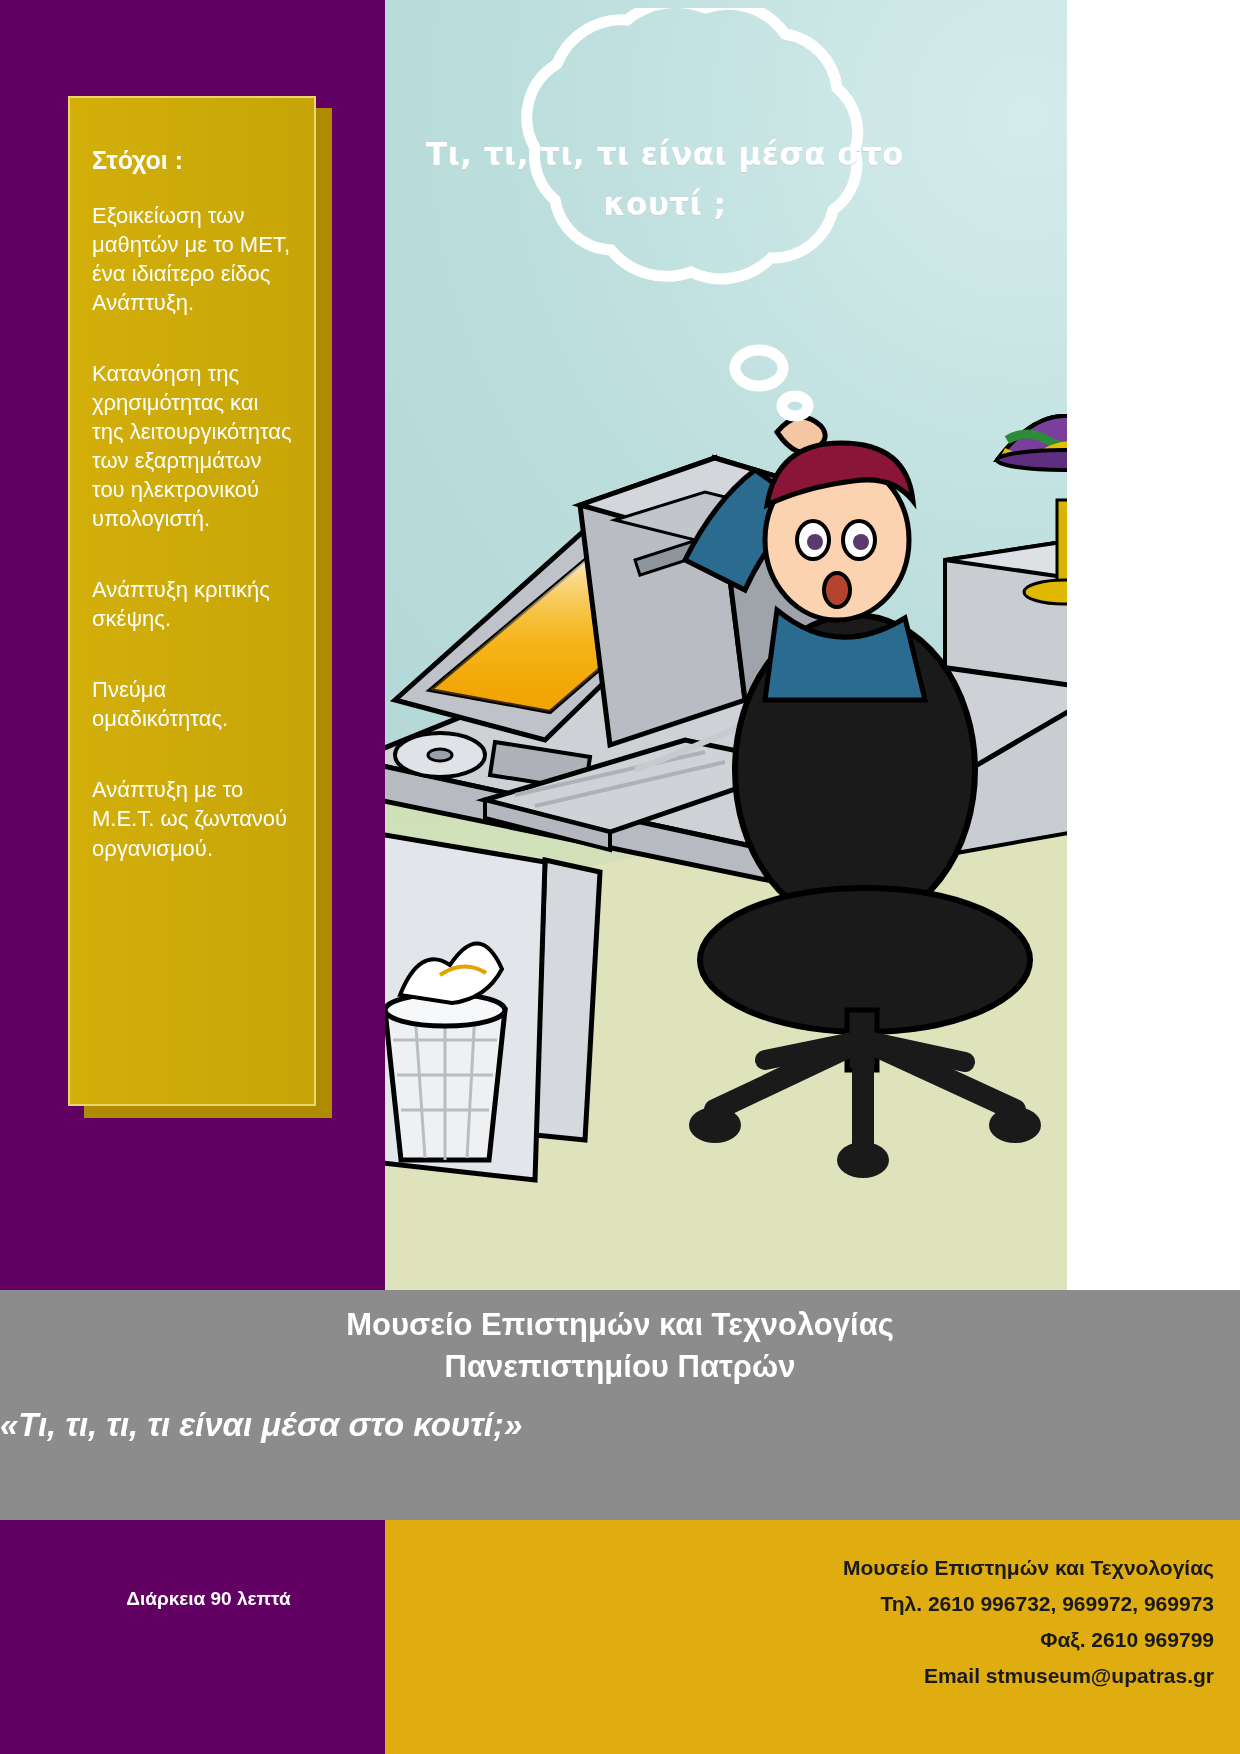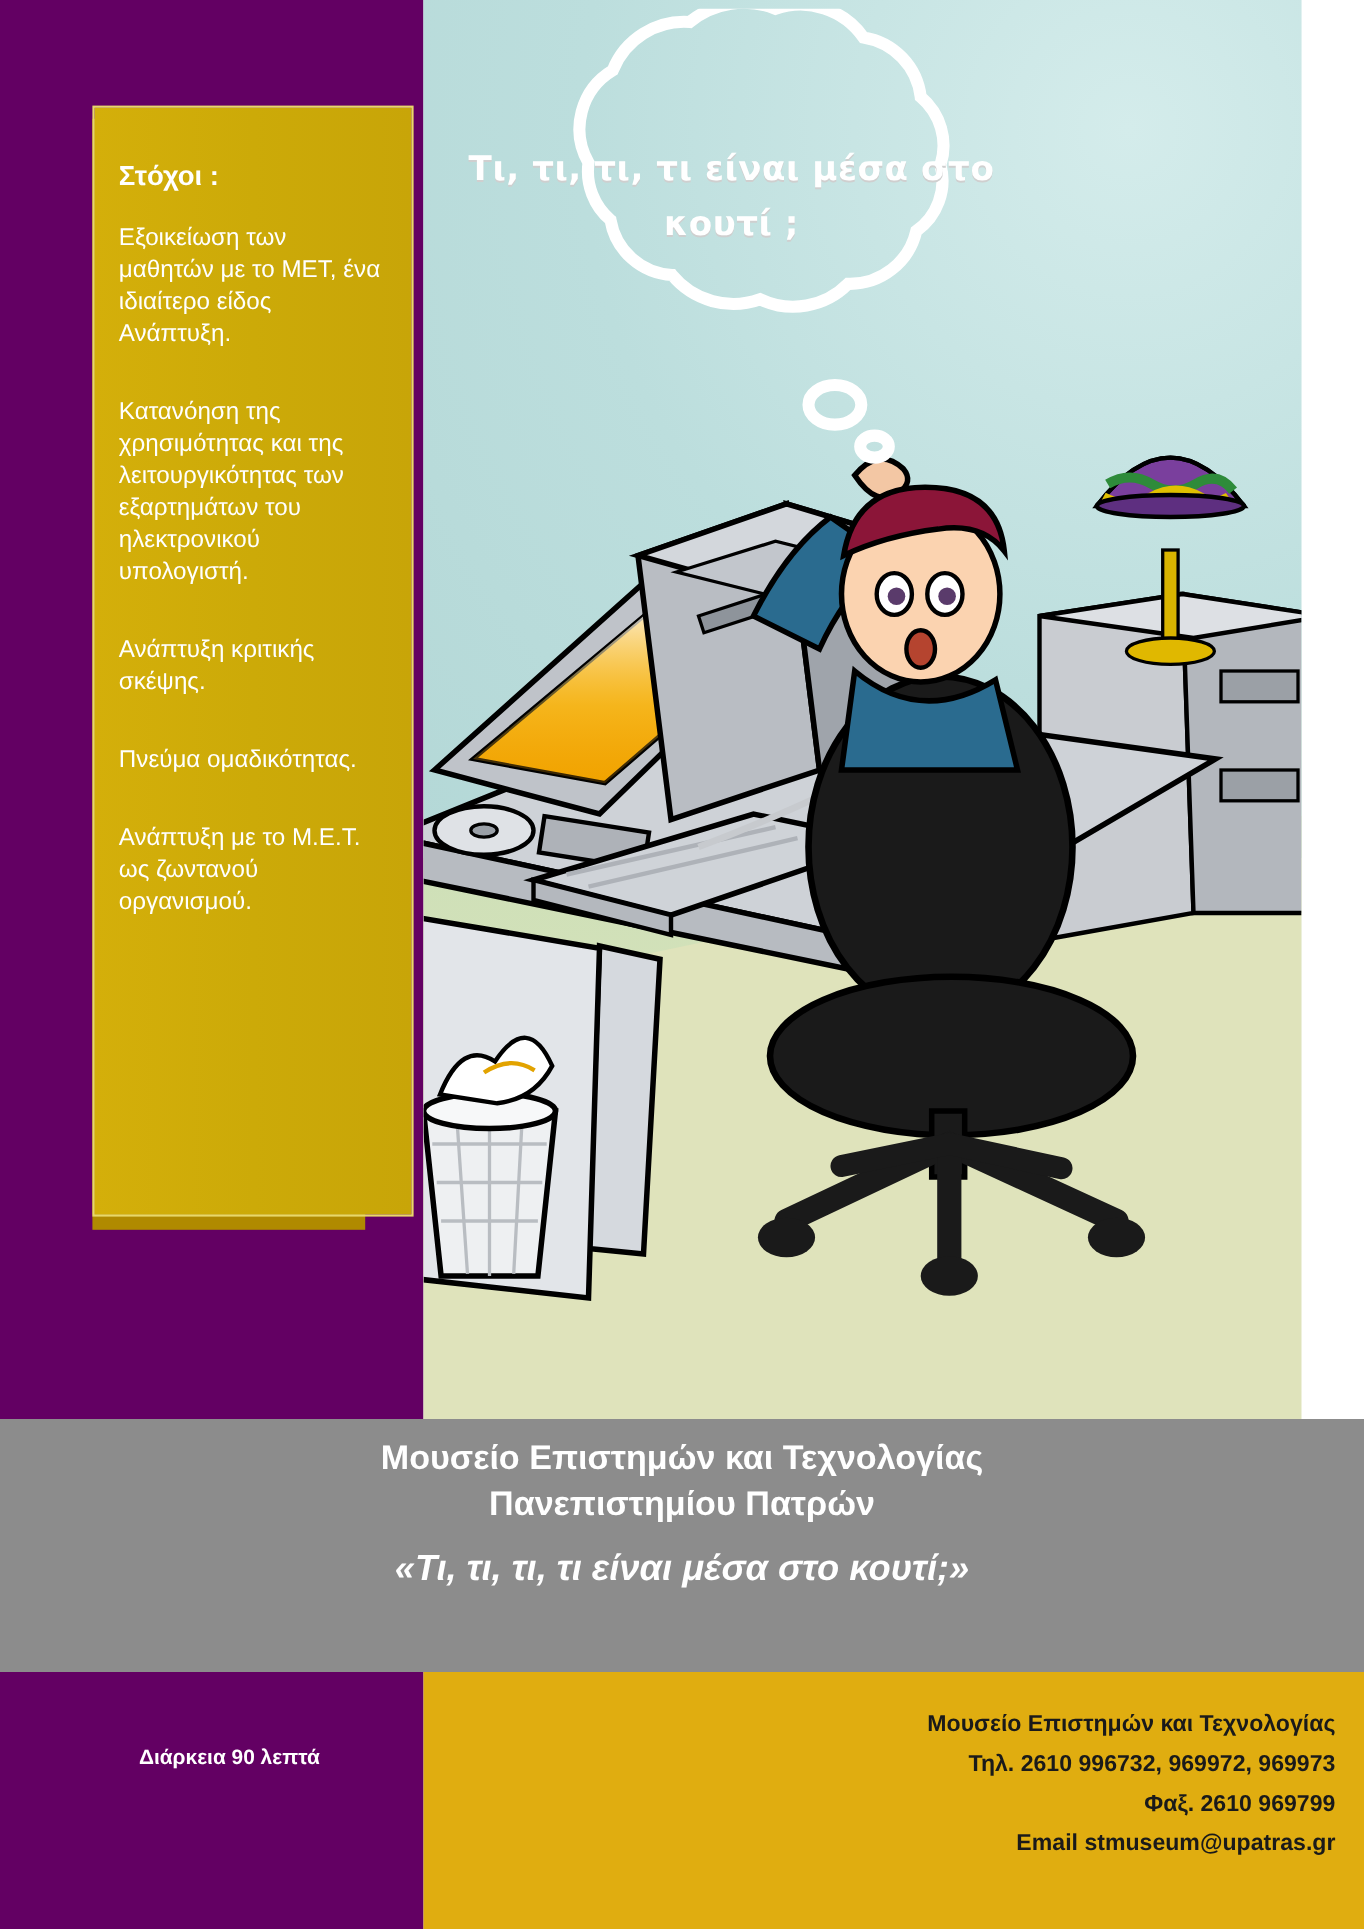--- a/index.html
+++ b/index.html
@@ -20,21 +20,21 @@
     position: absolute; left: 0; top: 0;
     width: 1240px; height: 1290px;
   }
   .purple-left {
     position: absolute; left: 0; top: 0;
     width: 385px; height: 1290px;
     background: #630063;
   }
   .illustration {
     position: absolute; left: 385px; top: 0;
-    width: 798px; height: 1290px;
+    width: 682px; height: 1290px;
     background: linear-gradient(180deg, #bfe0e0 0%, #bfe0de 42%, #cfe0b8 62%, #e2e6c0 100%);
     overflow: hidden;
   }
   
   .floor {
     position: absolute; left: 0; bottom: 0; width: 855px; height: 560px;
     background: #dfe3bb;
     clip-path: polygon(0 180px, 855px 0, 855px 560px, 0 560px);
   }
   .wall-shade {
@@ -58,26 +58,25 @@
   }
 
   
   .obj-shadow {
     position: absolute; left: 84px; top: 108px;
     width: 248px; height: 1010px;
     background: #b08a00;
   }
   .obj-box {
     position: absolute; left: 68px; top: 96px;
-    width: 292px; height: 1010px;
+    width: 248px; height: 1010px;
     background: linear-gradient(90deg, #d4af0a 0%, #ccaa08 50%, #c8a508 100%);
     border: 2px solid #e8d86a;
     padding: 48px 22px 20px 22px;
     color: #ffffff;
-    margin-left: 16px;
   }
   .obj-title {
     font-size: 25px; font-weight: bold; margin-bottom: 26px;
     color: #ffffff;
   }
   .obj-item {
     font-size: 22px; line-height: 1.32; margin-bottom: 42px;
     color: #ffffff;
   }
 
@@ -89,21 +88,21 @@
     color: #ffffff;
     padding-top: 14px;
   }
   .gb-line1, .gb-line2 {
     text-align: center; font-size: 31px; font-weight: bold; line-height: 1.35;
   }
   .gb-sub {
     text-align: center; font-size: 20px; margin-top: 14px; font-weight: normal;
   }
   .gb-quote {
-    text-align: center; font-size: 33px; font-weight: bold; font-style: italic;
+    text-align: left; font-size: 33px; font-weight: bold; font-style: italic;
     margin-top: 18px;
   }
 
   
   .bottom-region {
     position: absolute; left: 0; top: 1520px;
     width: 1240px; height: 234px;
   }
   .bot-purple {
     position: absolute; left: 0; top: 0; width: 385px; height: 234px;

